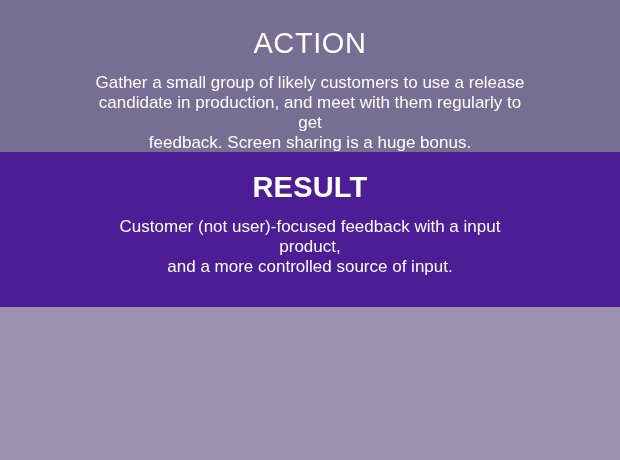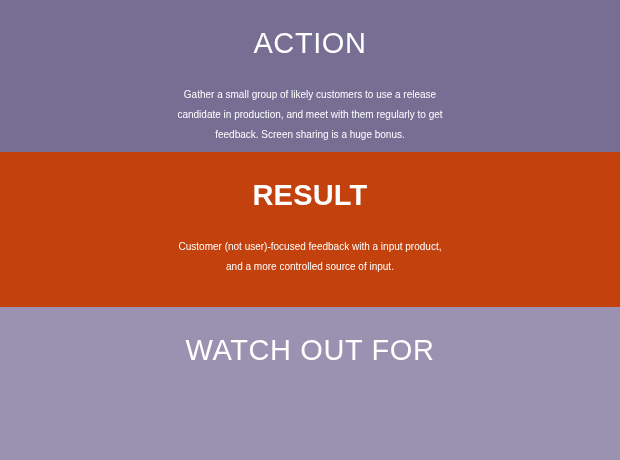--- a/index.html
+++ b/index.html
@@ -27,22 +27,22 @@
     align-items: center;
     text-align: center;
   }
   .panel-action {
     height: 152px;
     background: #776e94;
     padding-top: 26px;
   }
   .panel-result {
     height: 155px;
-    background: #c2410c;
-    padding-top: 26px;
+    background: #4c1d95;
+    padding-top: 18px;
   }
   .panel-watch {
     height: 153px;
     background: #9a92b0;
     padding-top: 26px;
   }
   .panel-heading {
     color: #ffffff;
     font-family: "Liberation Sans", sans-serif;
     font-size: 29px;
@@ -53,24 +53,24 @@
     margin: 0 0 9px 0;
     white-space: nowrap;
   }
   .panel-heading.heavy {
     font-weight: 700;
     letter-spacing: 0.2px;
   }
   .panel-body {
     color: #ffffff;
     font-family: "Liberation Sans", sans-serif;
-    font-size: 10px;
+    font-size: 17px;
     line-height: 20px;
     font-weight: 400;
-    margin: 16px;
+    margin: 4px;
     max-width: 430px;
     white-space: pre-line;
   }
 </style>
 </head>
 <body>
 
 <div class="slide">
 
   <section class="panel panel-action">
@@ -80,16 +80,15 @@
 feedback. Screen sharing is a huge bonus.</p>
   </section>
 
   <section class="panel panel-result">
     <h2 class="panel-heading heavy">RESULT</h2>
     <p class="panel-body">Customer (not user)-focused feedback with a input product,
 and a more controlled source of input.</p>
   </section>
 
   <section class="panel panel-watch">
-    <h2 class="panel-heading">WATCH OUT FOR</h2>
   </section>
 
 </div>
 
 </body></html>

